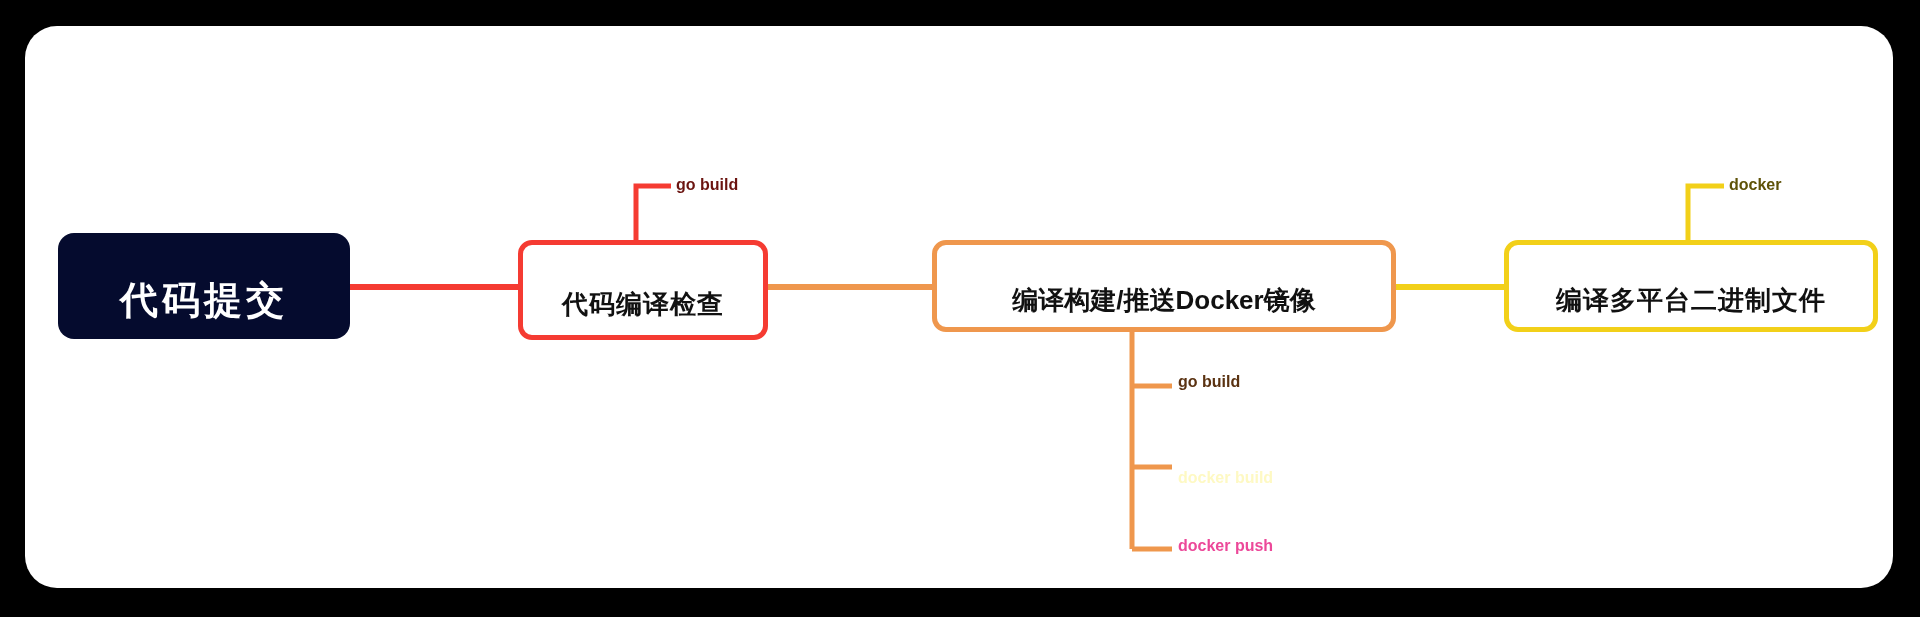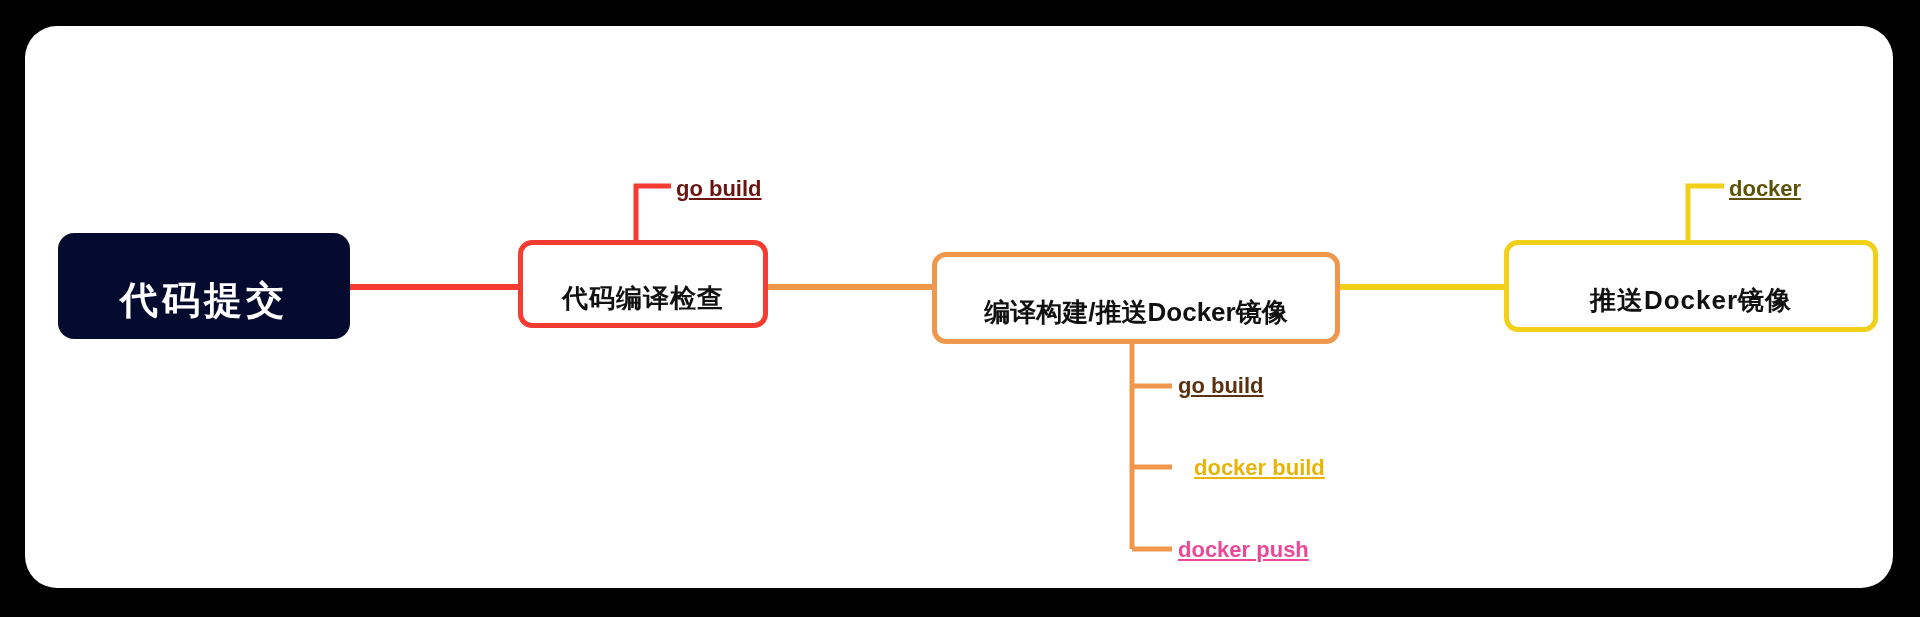--- a/index.html
+++ b/index.html
@@ -43,51 +43,50 @@
     border-radius:16px;
   }
   #node-root .label{
     color:#ffffff;
     font-size:38px;
     letter-spacing:4px;
   }
 
   
   #node-compile{
-    left:518px;top:240px;width:250px;height:88px;
+    left:518px;top:240px;width:250px;height:100px;
     border:5px solid #f53b32;
   }
   #node-compile .label{font-size:26px;letter-spacing:1px;}
 
   
   #node-docker{
-    left:932px;top:252px;width:408px;height:92px;
+    left:932px;top:240px;width:464px;height:92px;
     border:5px solid #ef974d;
   }
   #node-docker .label{font-size:26px;letter-spacing:0px;}
 
   
   #node-binary{
     left:1504px;top:240px;width:374px;height:92px;
     border:5px solid #f2d019;
   }
   #node-binary .label{font-size:26px;letter-spacing:1px;}
 
   
   .leaf{
     position:absolute;
-    font-size:22px;
+    font-size:16px;
     font-weight:700;
     white-space:nowrap;
-    text-decoration:underline;
   }
   #leaf-gobuild-1{left:676px;top:176px;color:#6b1410;}
   #leaf-release  {left:1729px;top:176px;color:#5e5208;}
   #leaf-gobuild-2{left:1178px;top:373px;color:#5a3211;}
-  #leaf-dockerbuild{left:1178px;top:455px;color:#eab308;margin-left:16px;}
+  #leaf-dockerbuild{left:1178px;top:469px;color:#fef9c3;}
   #leaf-dockerpush{left:1178px;top:537px;color:#ec4899;}
 </style>
 </head>
 <body>
 
 <div id="stage">
 
   <div id="card"></div>
 
   <svg id="wires" viewBox="0 0 1920 617" width="1920" height="617" xmlns="http://www.w3.org/2000/svg">
@@ -114,21 +113,21 @@
 
   <div class="node" id="node-compile">
     <span class="label">代码编译检查</span>
   </div>
 
   <div class="node" id="node-docker">
     <span class="label">编译构建/推送Docker镜像</span>
   </div>
 
   <div class="node" id="node-binary">
-    <span class="label">推送Docker镜像</span>
+    <span class="label">编译多平台二进制文件</span>
   </div>
 
   <div class="leaf" id="leaf-gobuild-1">go build</div>
 
   <div class="leaf" id="leaf-release">docker</div>
 
   <div class="leaf" id="leaf-gobuild-2">go build</div>
 
   <div class="leaf" id="leaf-dockerbuild">docker build</div>
 

